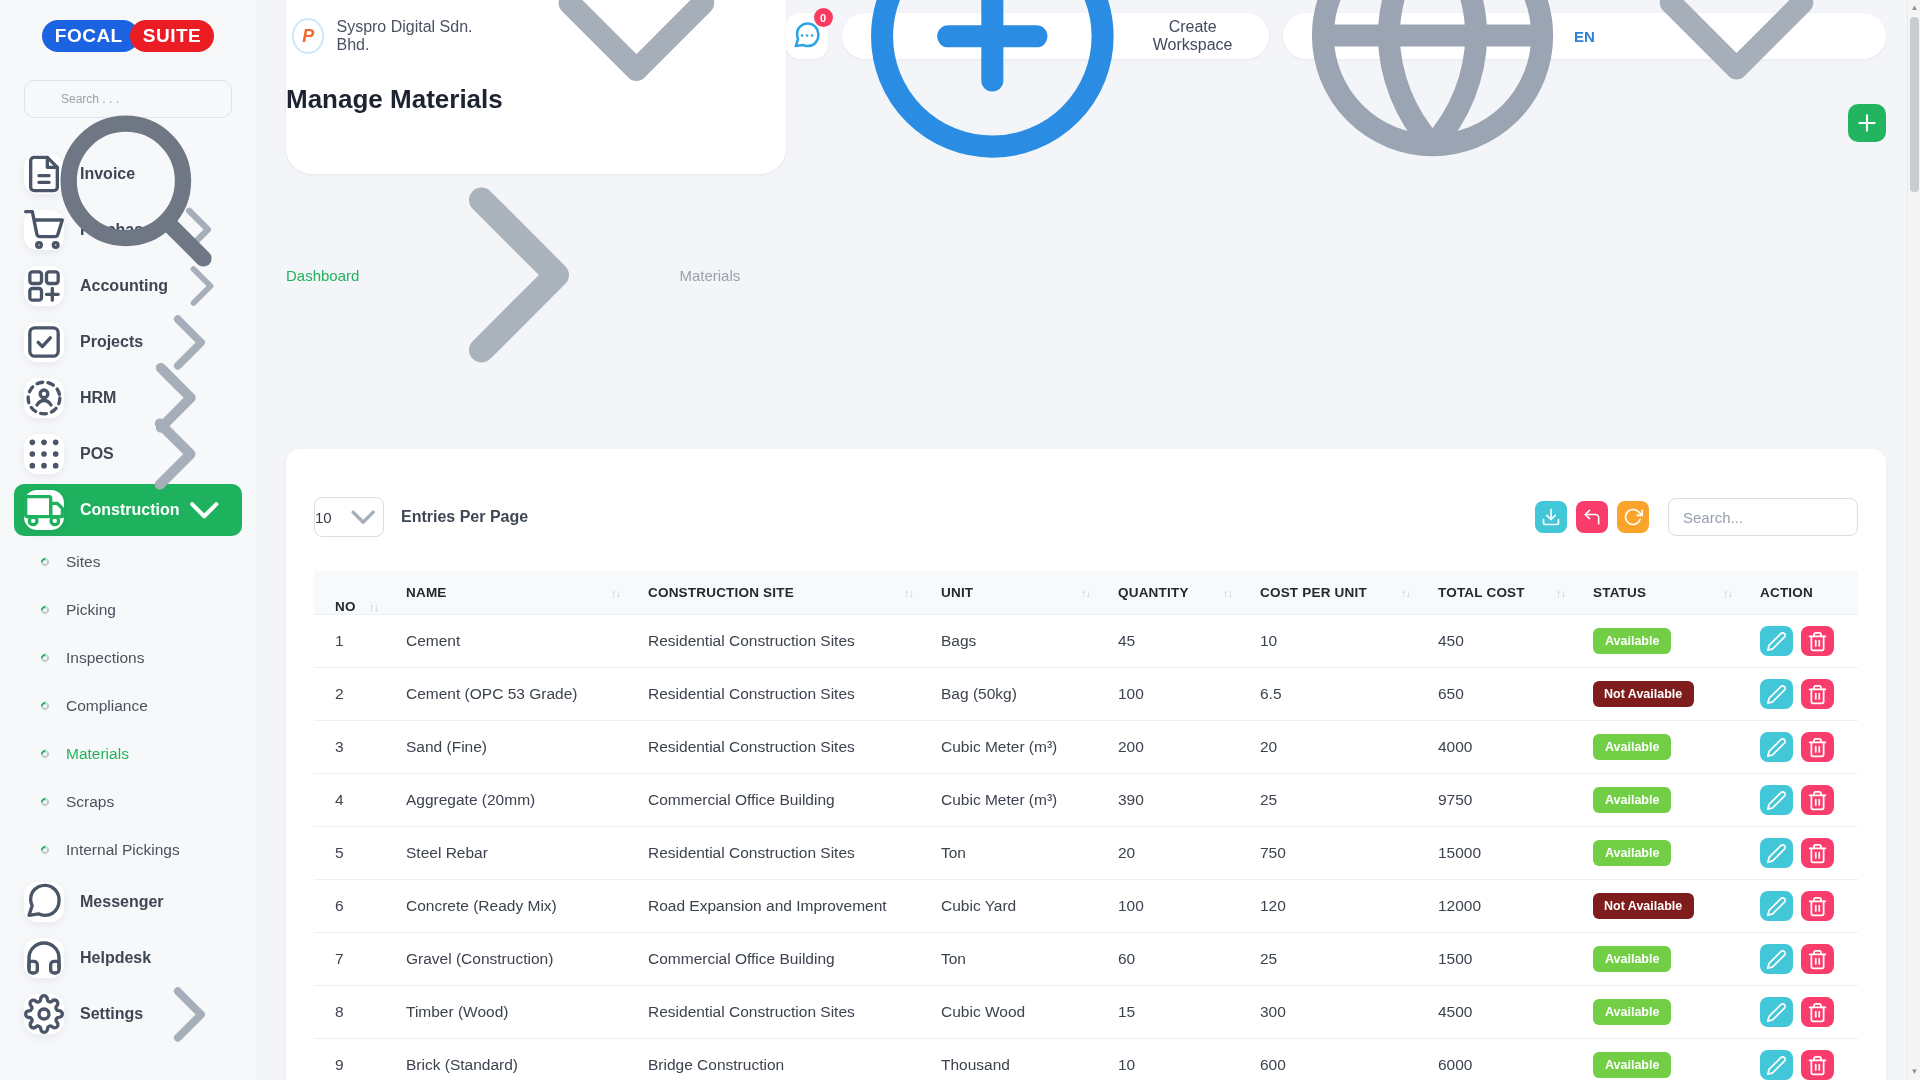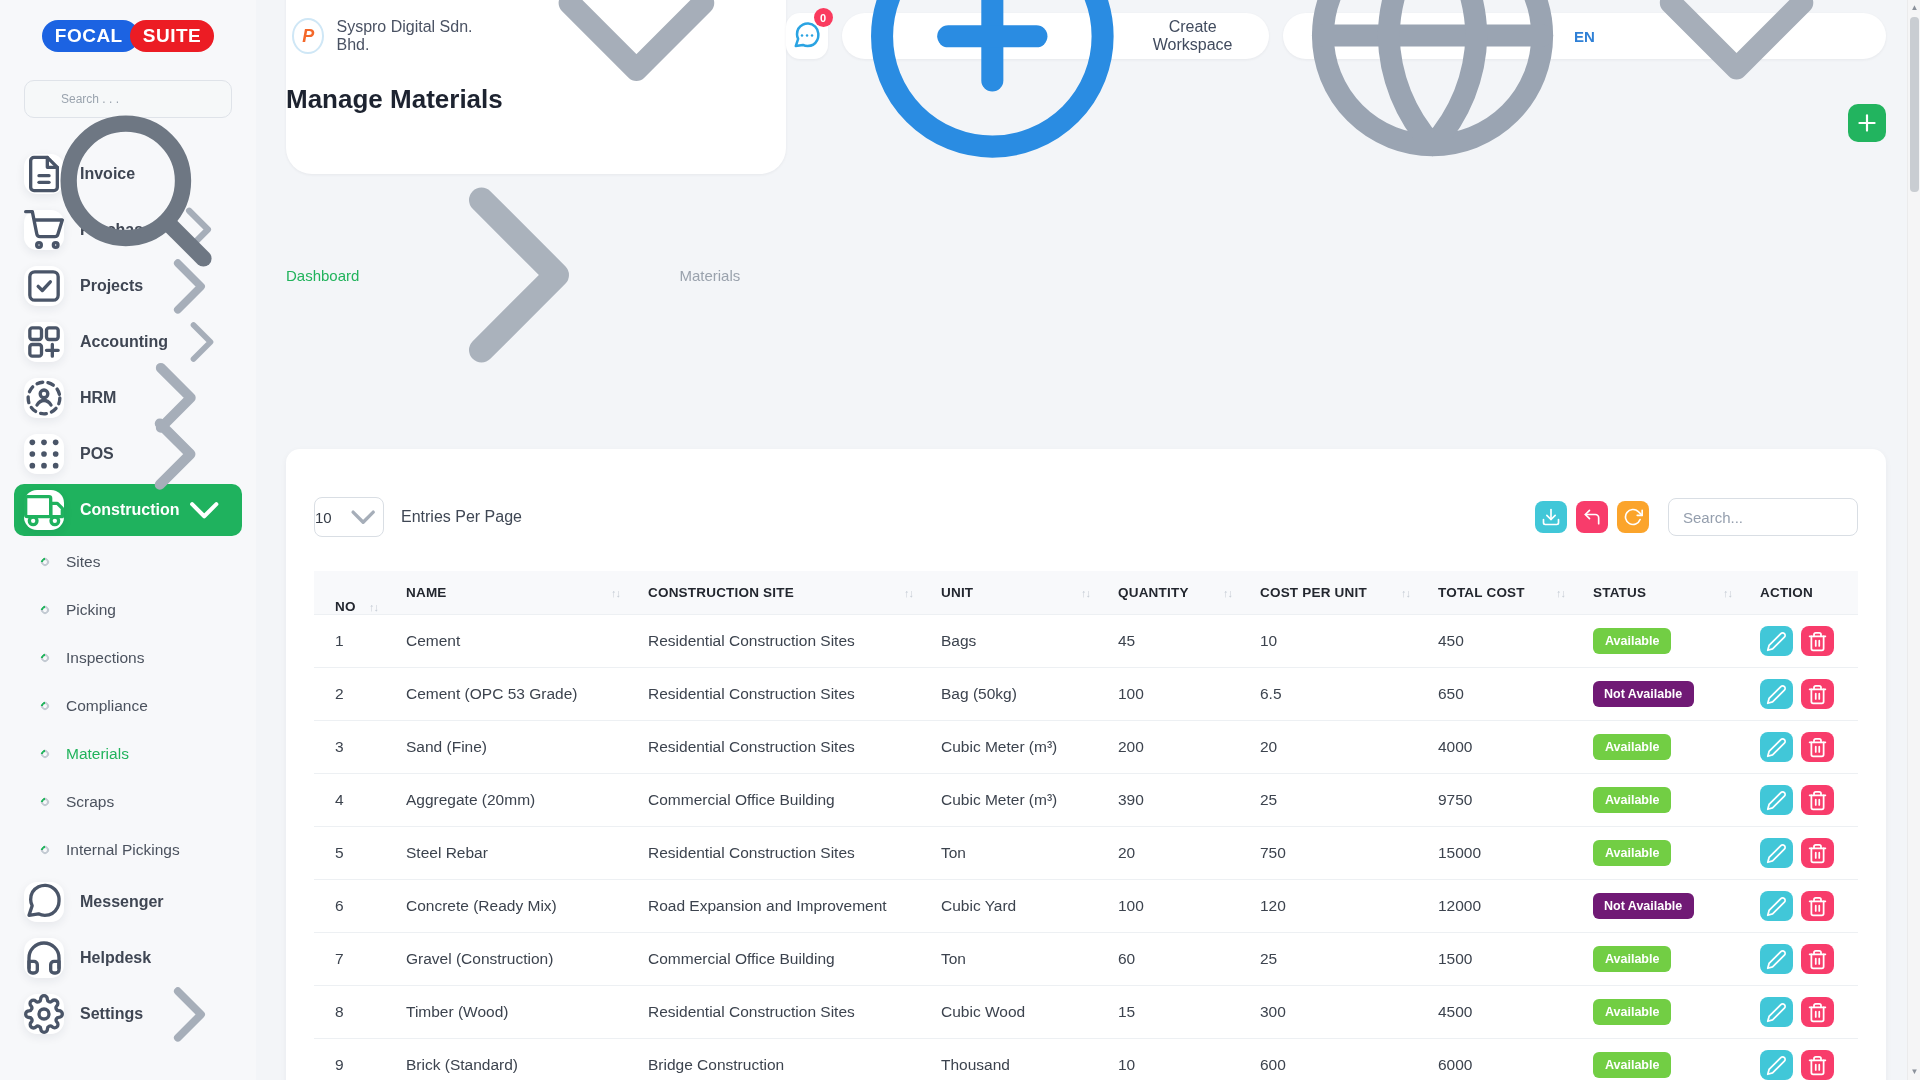--- a/index.html
+++ b/index.html
@@ -69,21 +69,21 @@
   .add-btn{position:absolute;right:0;top:20px;width:38px;height:38px;border-radius:10px;background:#22b45f;color:#fff;
     border:none;display:flex;align-items:center;justify-content:center;cursor:pointer;}
   .add-btn svg{width:18px;height:18px;}
 
   .card{margin-top:24px;background:#fff;border-radius:14px;height:814px;padding:48px 28px 0;
     box-shadow:0 2px 6px rgba(26,36,56,.05);}
   .controls{display:flex;align-items:center;}
   .entries-select{width:70px;height:40px;border:1px solid #d9dee4;border-radius:8px;background:#fff;display:flex;
     align-items:center;justify-content:center;gap:11px;font-size:15px;color:#333a45;cursor:pointer;}
   .entries-select .chev svg{width:13px;height:13px;}
-  .entries-label{margin-left:17px;font-size:16px;font-weight:400;color:#3f4754;}
+  .entries-label{margin-left:17px;font-size:16px;font-weight:700;color:#3f4754;}
   .ctl-right{margin-left:auto;display:flex;align-items:center;gap:9px;}
   .ctl-btn{width:32px;height:32px;border-radius:8px;border:none;color:#fff;display:flex;align-items:center;
     justify-content:center;cursor:pointer;}
   .ctl-btn svg{width:15px;height:15px;}
   .ctl-dl{background:#41c7d8;}
   .ctl-undo{background:#f83c6b;}
   .ctl-refresh{background:#fba42b;}
   .ctl-search{width:190px;height:38px;border:1px solid #d9dee4;border-radius:8px;margin-left:10px;padding:0 14px;
     font-size:15px;color:#3f4653;outline:none;font-family:inherit;}
   .ctl-search::placeholder{color:#949ead;}
@@ -92,21 +92,21 @@
   .grid thead th{background:#f8f9fb;height:42px;font-size:13.5px;font-weight:700;color:#23272f;text-align:left;
     letter-spacing:.2px;border-bottom:1px solid #edf0f3;padding:0;}
   .th-in{display:flex;align-items:center;justify-content:space-between;padding-right:28px;}
   .grid th:first-child .th-in{padding-left:21px;margin-top:28px;}
   .sort{color:#c6cdd5;font-size:11px;font-weight:400;letter-spacing:-1px;}
   .grid tbody td{height:53px;border-bottom:1px solid #edf0f3;font-size:15.5px;color:#3c434e;padding:0 8px 0 0;
     overflow:hidden;white-space:nowrap;}
   .grid tbody td:first-child{padding-left:21px;}
   .badge{display:inline-block;padding:6px 12px;border-radius:6px;font-size:12.5px;font-weight:600;color:#fff;}
   .badge.ok{background:#72ce44;}
-  .badge.na{background:#701a75;padding-left:11px;}
+  .badge.na{background:#7f1d1d;padding-left:11px;}
   .acts{display:flex;align-items:center;gap:8px;}
   .act{width:33px;height:30px;border-radius:8px;border:none;color:#fff;display:flex;align-items:center;
     justify-content:center;cursor:pointer;}
   .act svg{width:14px;height:14px;}
   .act.edit{background:#41c7d8;}
   .act.del{background:#f83c6b;}
 
   .scrollbar{position:fixed;right:0;top:0;width:13px;height:1080px;background:#f5f5f6;border-left:1px solid #ebebec;}
   .sb-arrow{position:absolute;left:0;width:13px;text-align:center;color:#8b919b;font-size:8px;line-height:10px;}
   .sb-up{top:3px;} .sb-down{bottom:3px;}
@@ -152,41 +152,41 @@
           <span class="side-label">Purchases</span>
           <span class="side-arrow">
             <svg viewBox="0 0 24 24" fill="none" stroke="currentColor" stroke-width="2" stroke-linecap="round" stroke-linejoin="round" style="width:100%;height:100%">
               <polyline points="9 18 15 12 9 6"></polyline>
             </svg>
           </span>
         </div>
         <div class="side-item">
           <span class="side-ico">
             <svg viewBox="0 0 24 24" fill="none" stroke="currentColor" stroke-width="2" stroke-linecap="round" stroke-linejoin="round" style="width:100%;height:100%">
-              <rect x="3.5" y="3.5" width="17" height="17" rx="3"></rect>
-              <polyline points="8.5 12.2 11 14.7 15.8 9.5"></polyline>
-            </svg>
-          </span>
-          <span class="side-label">Projects</span>
-          <span class="side-arrow">
-            <svg viewBox="0 0 24 24" fill="none" stroke="currentColor" stroke-width="2" stroke-linecap="round" stroke-linejoin="round" style="width:100%;height:100%">
-              <polyline points="9 18 15 12 9 6"></polyline>
-            </svg>
-          </span>
-        </div>
-        <div class="side-item">
-          <span class="side-ico">
-            <svg viewBox="0 0 24 24" fill="none" stroke="currentColor" stroke-width="2" stroke-linecap="round" stroke-linejoin="round" style="width:100%;height:100%">
               <rect x="3.5" y="3.5" width="7" height="7" rx="1.5"></rect>
               <rect x="13.5" y="3.5" width="7" height="7" rx="1.5"></rect>
               <rect x="3.5" y="13.5" width="7" height="7" rx="1.5"></rect>
               <path d="M17 13.5v7M13.5 17h7"></path>
             </svg>
           </span>
           <span class="side-label">Accounting</span>
+          <span class="side-arrow">
+            <svg viewBox="0 0 24 24" fill="none" stroke="currentColor" stroke-width="2" stroke-linecap="round" stroke-linejoin="round" style="width:100%;height:100%">
+              <polyline points="9 18 15 12 9 6"></polyline>
+            </svg>
+          </span>
+        </div>
+        <div class="side-item">
+          <span class="side-ico">
+            <svg viewBox="0 0 24 24" fill="none" stroke="currentColor" stroke-width="2" stroke-linecap="round" stroke-linejoin="round" style="width:100%;height:100%">
+              <rect x="3.5" y="3.5" width="17" height="17" rx="3"></rect>
+              <polyline points="8.5 12.2 11 14.7 15.8 9.5"></polyline>
+            </svg>
+          </span>
+          <span class="side-label">Projects</span>
           <span class="side-arrow">
             <svg viewBox="0 0 24 24" fill="none" stroke="currentColor" stroke-width="2" stroke-linecap="round" stroke-linejoin="round" style="width:100%;height:100%">
               <polyline points="9 18 15 12 9 6"></polyline>
             </svg>
           </span>
         </div>
         <div class="side-item">
           <span class="side-ico">
             <svg viewBox="0 0 24 24" fill="none" stroke="currentColor" stroke-width="2" stroke-linecap="round" stroke-linejoin="round" style="width:100%;height:100%">
               <circle cx="12" cy="12" r="9.5" stroke-dasharray="3.5 3.2"></circle>

